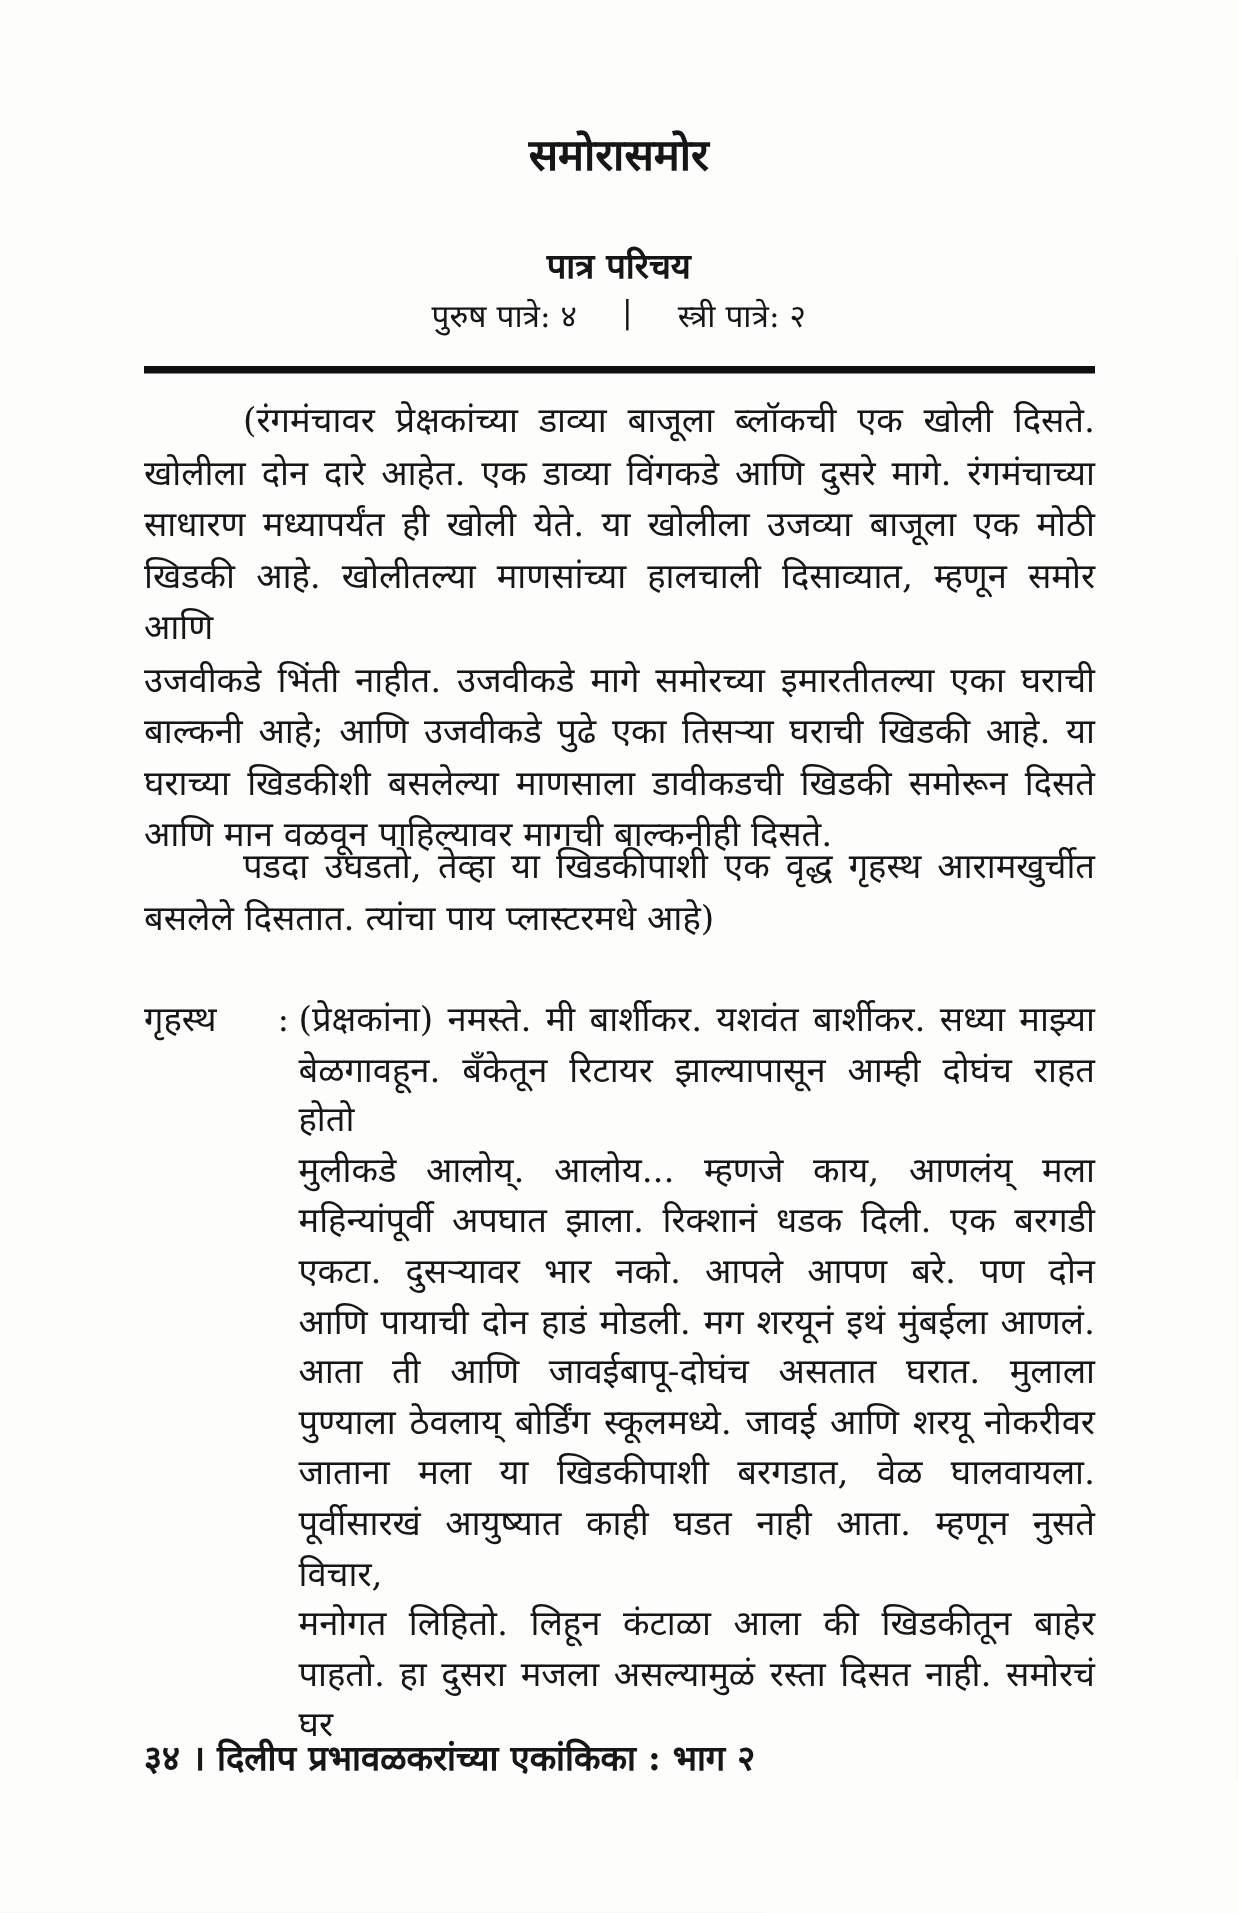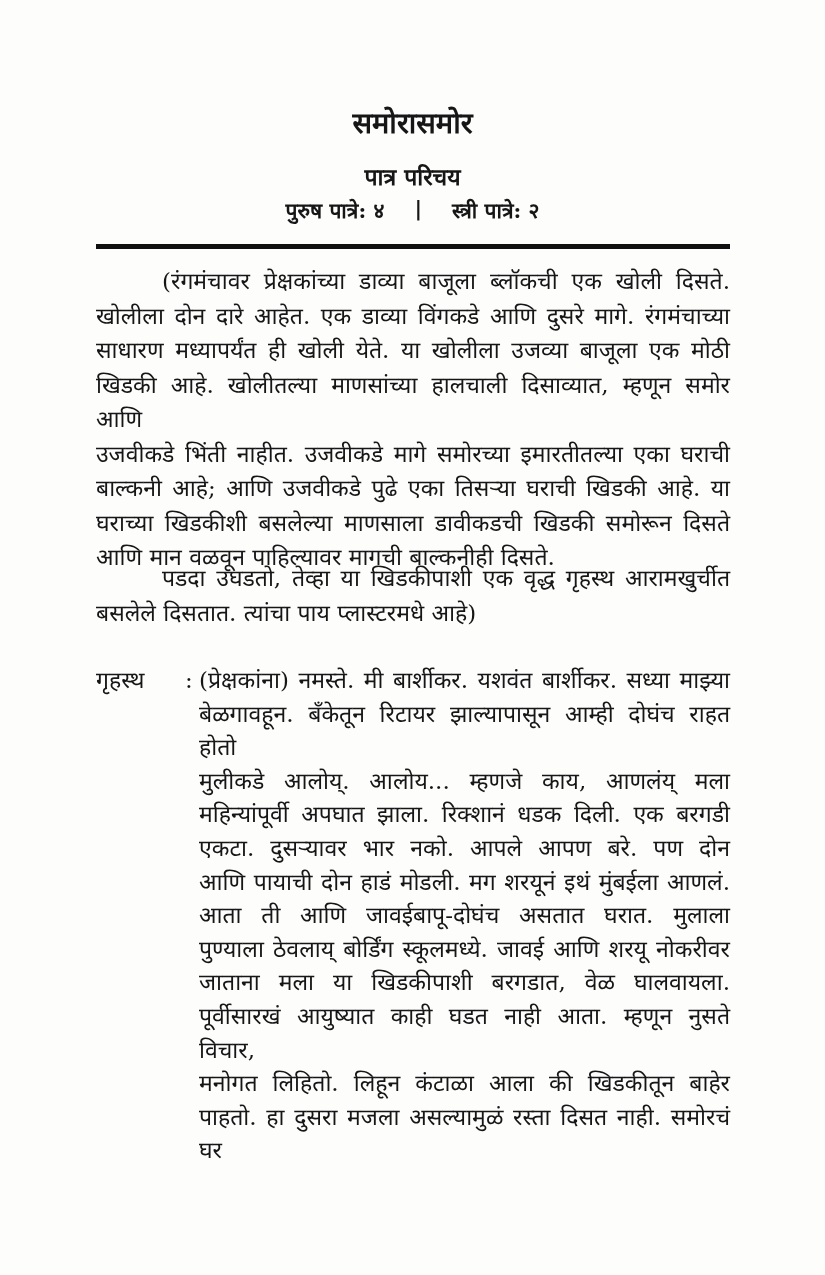--- a/index.html
+++ b/index.html
@@ -13,35 +13,35 @@
     height: 1275px;
     margin: 0 auto;
     background: #fdfdfc;
     color: #161616;
     overflow: hidden;
   }
   .abs { position: absolute; }
   .content-col { left: 96px; width: 634px; }
 
   .title {
-    top: 105px; left: 0; width: 100%;
+    top: 85px; left: 0; width: 100%;
     text-align: center;
     font-size: 29px; font-weight: 700;
     line-height: 1.25;
   }
   .subtitle {
     top: 160px; left: 0; width: 100%;
     text-align: center;
     font-size: 23px; font-weight: 700;
   }
   .cast-line {
     top: 196px; left: 0; width: 100%;
     display: flex; justify-content: center; align-items: flex-start;
     gap: 30px;
-    font-size: 21px; font-weight: 700;
+    font-size: 21px; font-weight: 400;
   }
   .rule {
     top: 244px;
     height: 5px;
     background: #101010;
   }
 
   .para {
     font-size: 23px;
     line-height: 34.5px;
@@ -121,14 +121,15 @@
         <div class="jline">आणि पायाची दोन हाडं मोडली. मग शरयूनं इथं मुंबईला आणलं.</div>
         <div class="jline">आता ती आणि जावईबापू-दोघंच असतात घरात. मुलाला</div>
         <div class="jline">पुण्याला ठेवलाय् बोर्डिंग स्कूलमध्ये. जावई आणि शरयू नोकरीवर</div>
         <div class="jline">जाताना मला या खिडकीपाशी बरगडात, वेळ घालवायला.</div>
         <div class="jline">पूर्वीसारखं आयुष्यात काही घडत नाही आता. म्हणून नुसते विचार,</div>
         <div class="jline">मनोगत लिहितो. लिहून कंटाळा आला की खिडकीतून बाहेर</div>
         <div class="jline">पाहतो. हा दुसरा मजला असल्यामुळं रस्ता दिसत नाही. समोरचं घर</div>
       </div>
   </div>
 
+  <div class="abs content-col footer">३४ । दिलीप प्रभावळकरांच्या एकांकिका : भाग २</div>
 
 </div>
 
 </body></html>

